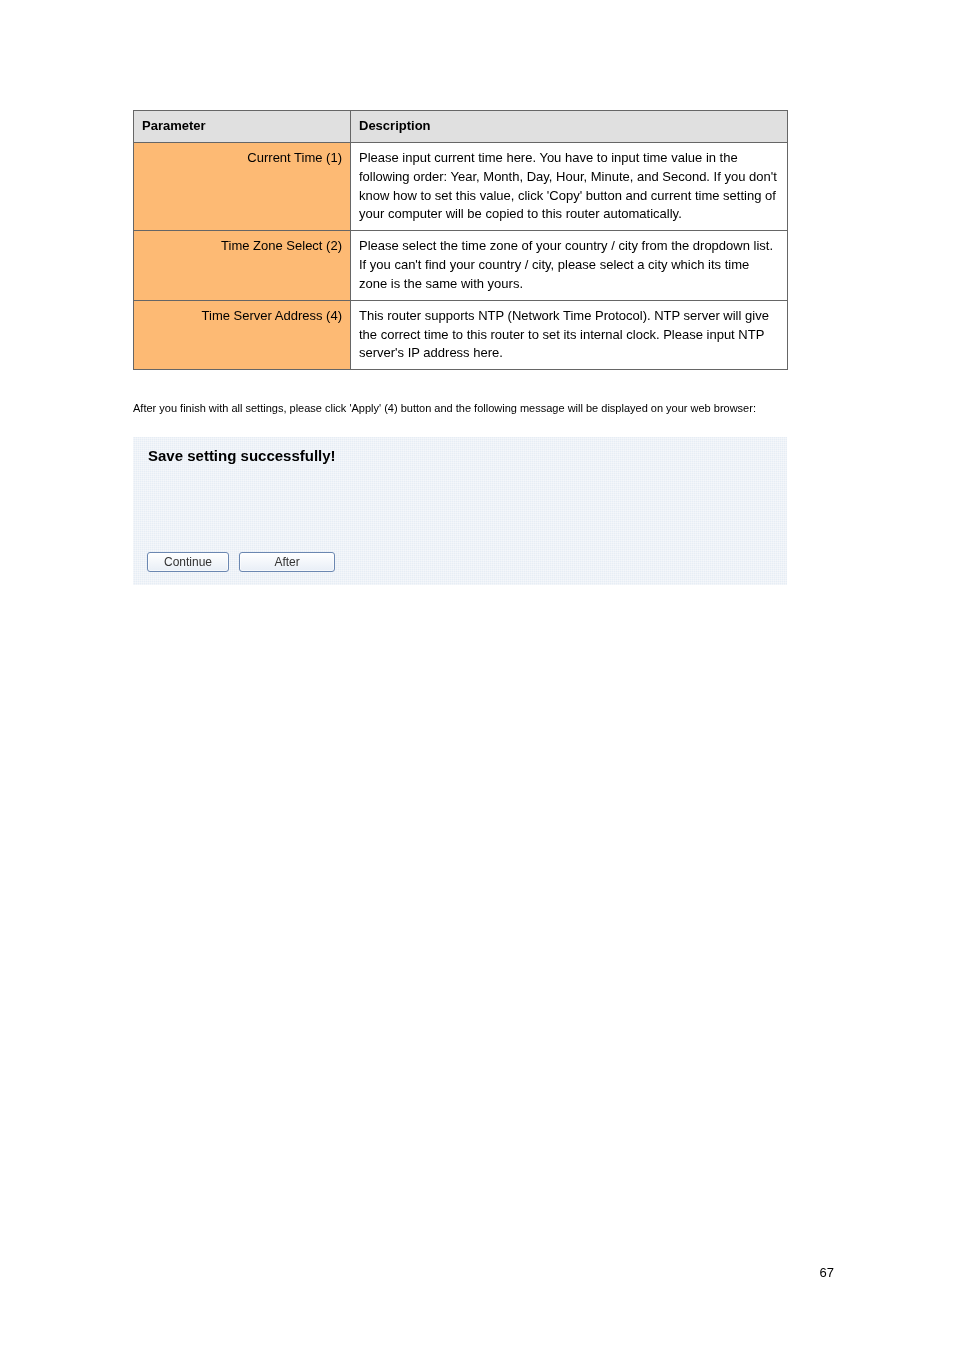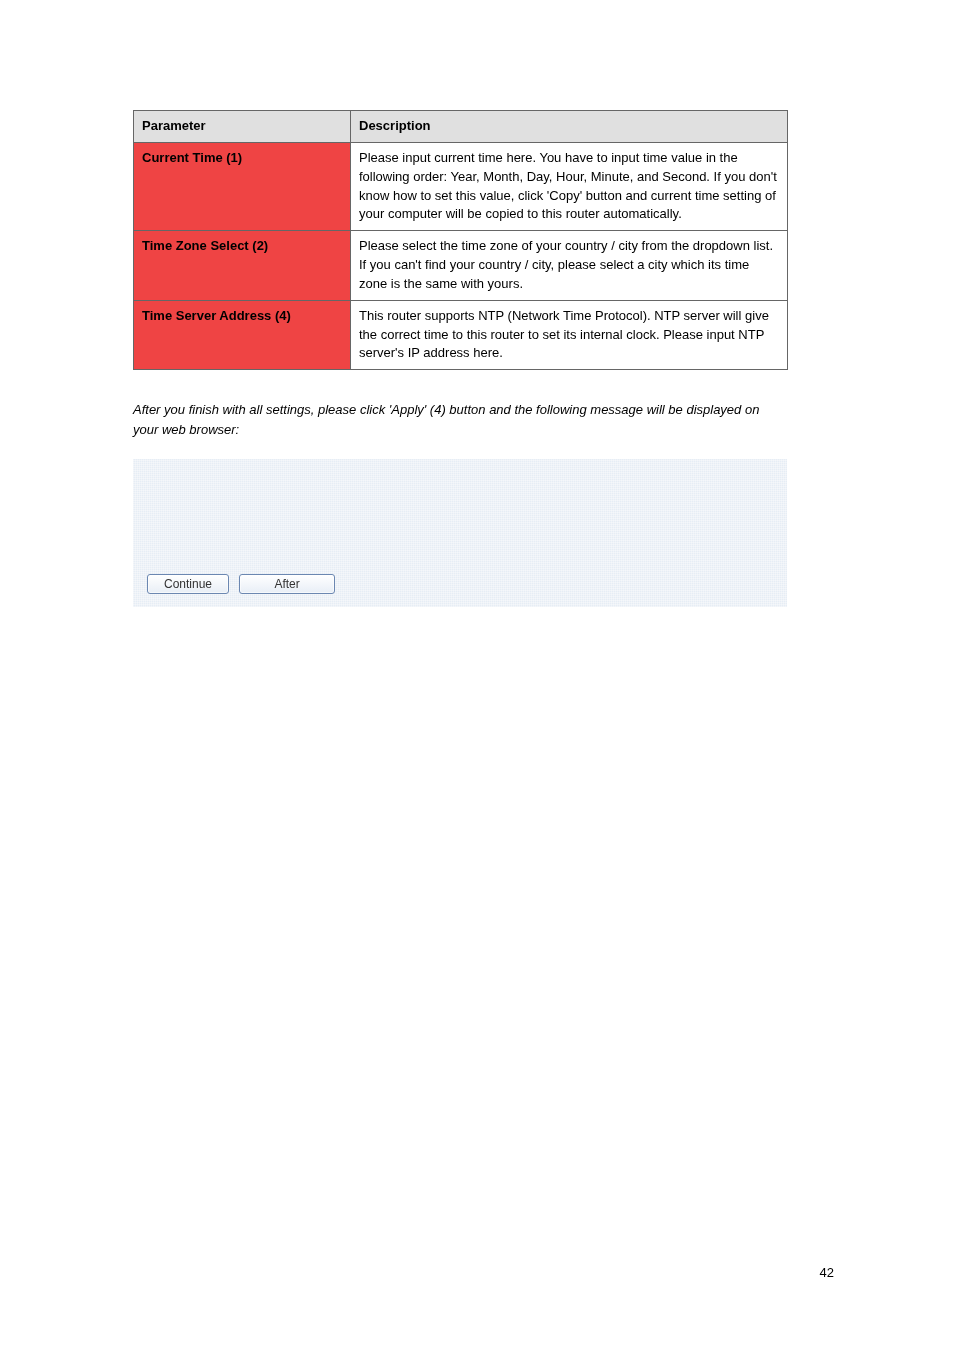--- a/index.html
+++ b/index.html
@@ -37,31 +37,30 @@
   }
   table.params col.c0 { width: 217px; }
   table.params col.c1 { width: 437px; }
   table.params thead th {
     background: #e0e0e0;
     font-weight: bold;
     text-align: left;
     height: 18px;
   }
   table.params tbody th {
-    background: #ef4444;
-    font-weight: bold;
-    text-align: left;
+    background: #fdba74;
+    font-weight: normal;
+    text-align: right;
   }
   .below-table {
     margin-top: 30px;
     margin-left: 33px;
     width: 654px;
-    font-size: 13px;
+    font-size: 11px;
     line-height: 1.5;
-    font-style: italic;
   }
   .dialog-panel {
     margin-top: 20px;
     margin-left: 33px;
     width: 654px;
     height: 148px;
     background-color: #e6edf5;
     background-image:
       linear-gradient(0deg, rgba(255,255,255,0.35) 1px, transparent 1px),
       linear-gradient(90deg, rgba(255,255,255,0.35) 1px, transparent 1px);
@@ -138,20 +137,21 @@
       <tr>
         <th>Time Server Address (4)</th>
         <td>This router supports NTP (Network Time Protocol). NTP server will give the correct time to this router to set its internal clock. Please input NTP server's IP address here.</td>
       </tr>
     </tbody>
   </table>
 
   <p class="below-table">After you finish with all settings, please click 'Apply' (4) button and the following message will be displayed on your web browser:</p>
 
   <div class="dialog-panel">
+    <div class="dialog-title">Save setting successfully!</div>
     <div class="btn-row">
       <button class="win-btn">Continue</button>
       <button class="win-btn apply">After</button>
     </div>
   </div>
 
-  <div class="page-no">42</div>
+  <div class="page-no">67</div>
 </div>
 
 </body></html>

